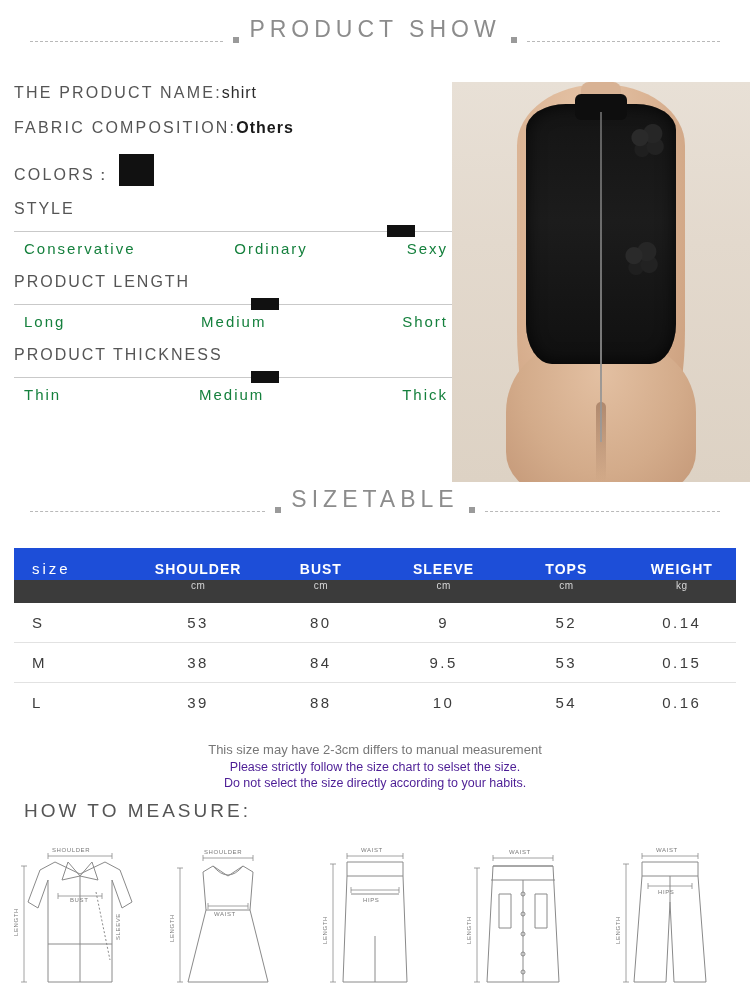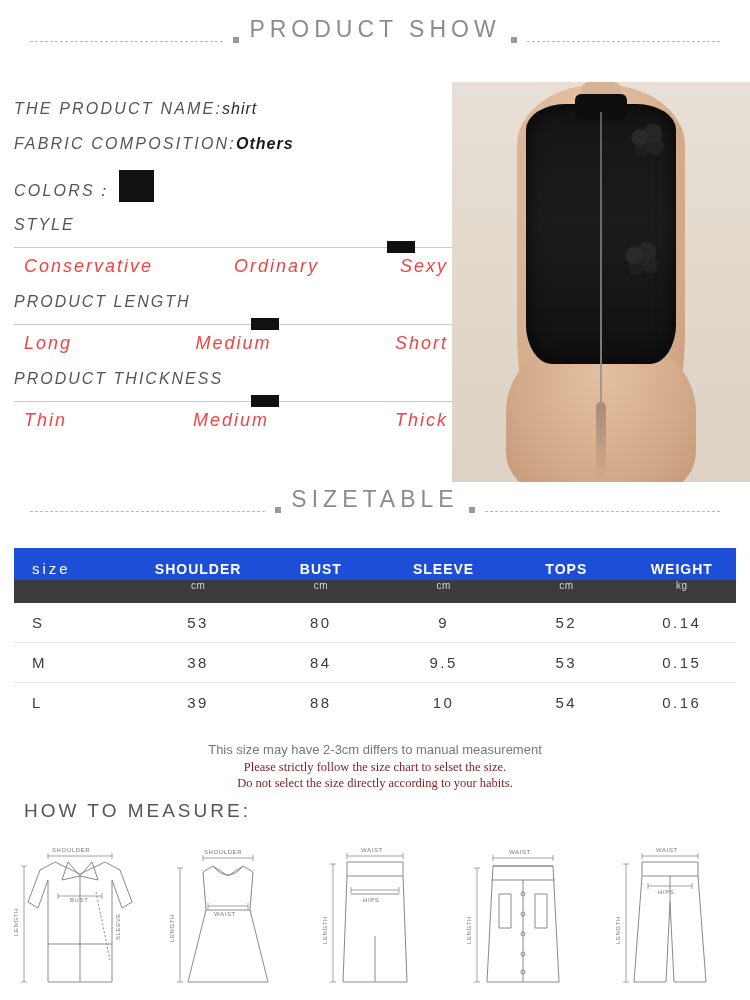--- a/index.html
+++ b/index.html
@@ -42,23 +42,22 @@
     font-weight: 400;
     white-space: nowrap;
   }
 
   #product-show-head { margin-top: 16px; }
 
   
   .info {
     position: absolute;
     left: 14px;
-    top: 100px;
+    top: 84px;
     width: 440px;
-    font-style: italic;
   }
   .info .line {
     font-size: 16px;
     letter-spacing: 2.2px;
     color: #555;
     margin-bottom: 17px;
     white-space: nowrap;
   }
   .info .line .val {
     color: #1a1a1a;
@@ -105,23 +104,23 @@
     position: absolute;
     top: 1px;
     width: 28px;
     height: 12px;
     background: #111;
     transform: translateX(-50%);
   }
   .opts {
     display: flex;
     justify-content: space-between;
-    font-size: 18px;
+    font-size: 15px;
     letter-spacing: 2px;
-    color: #ef4444;
+    color: #15803d;
     padding: 0 6px 0 10px;
     align-items: flex-end;
   }
   .opts span { white-space: nowrap; }
   .group { margin-bottom: 16px; }
 
   
   .photo {
     position: absolute;
     left: 452px;
@@ -285,23 +284,22 @@
     width: 750px;
     text-align: center;
   }
   .note .n1 {
     font-size: 13px;
     color: #777;
     margin-bottom: 3px;
   }
   .note .n2, .note .n3 {
     font-size: 12.5px;
-    color: #7f1d1d;
+    color: #4c1d95;
     line-height: 1.25;
-    font-family: Liberation Serif, serif;
   }
 
   
   .howto-title {
     position: absolute;
     top: 800px;
     left: 24px;
     font-size: 19px;
     letter-spacing: 3px;
     color: #555;

